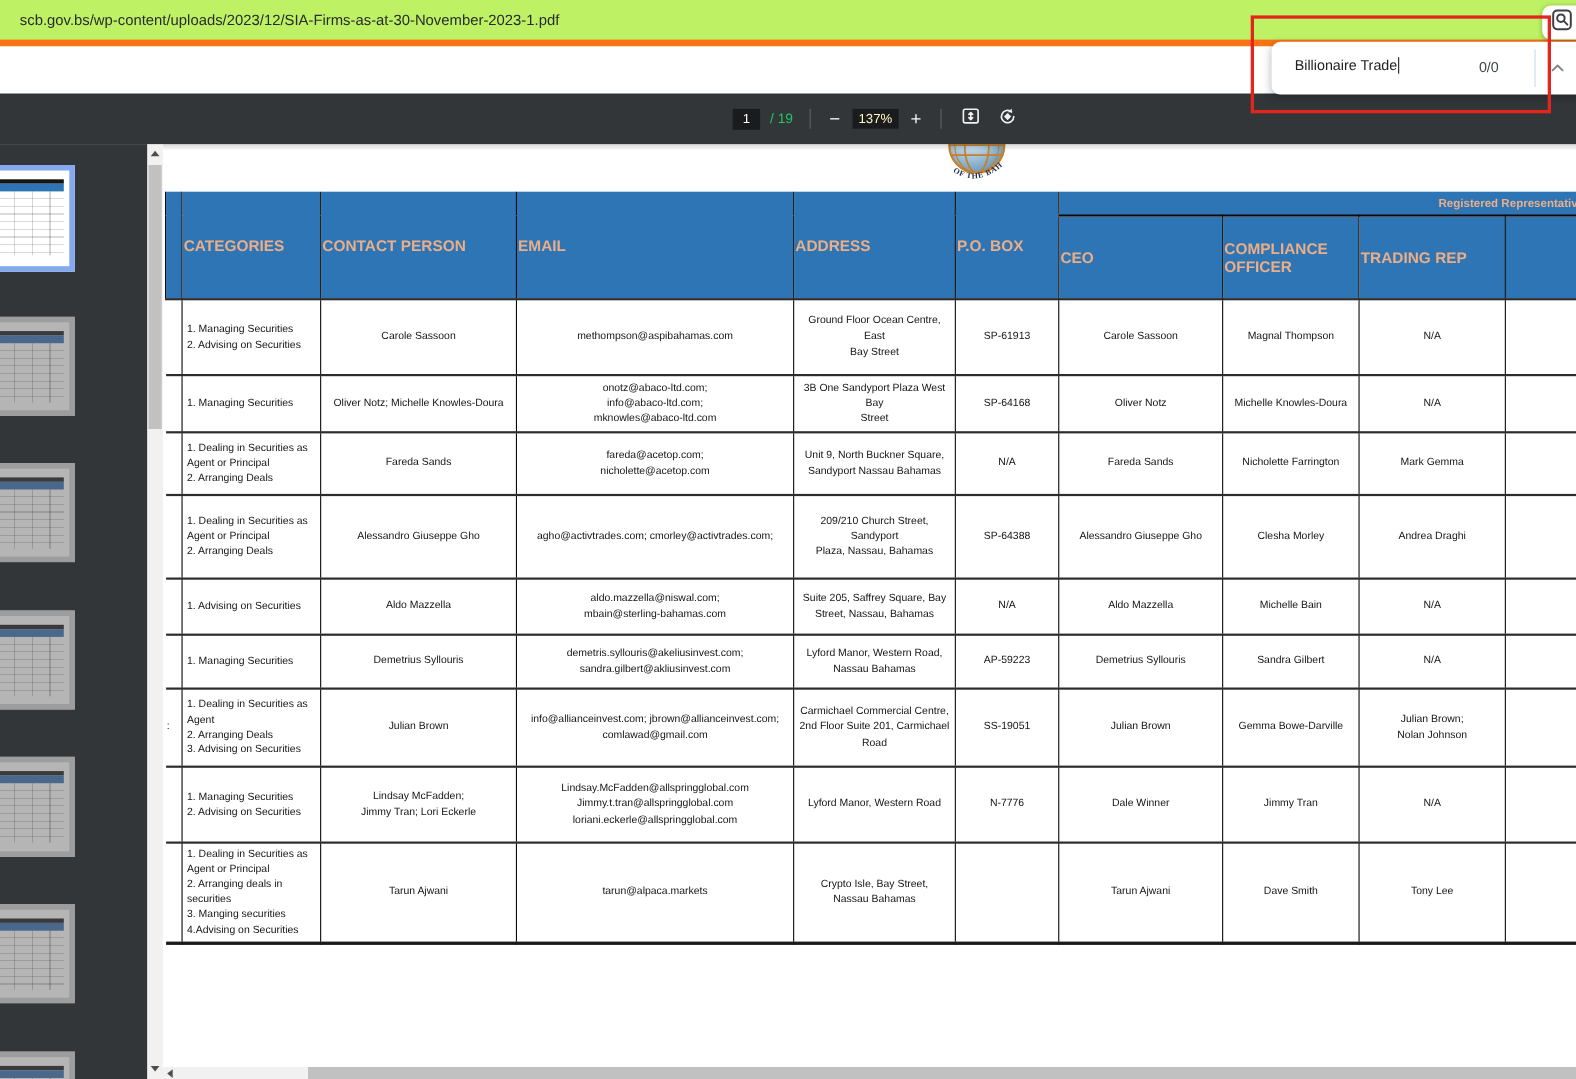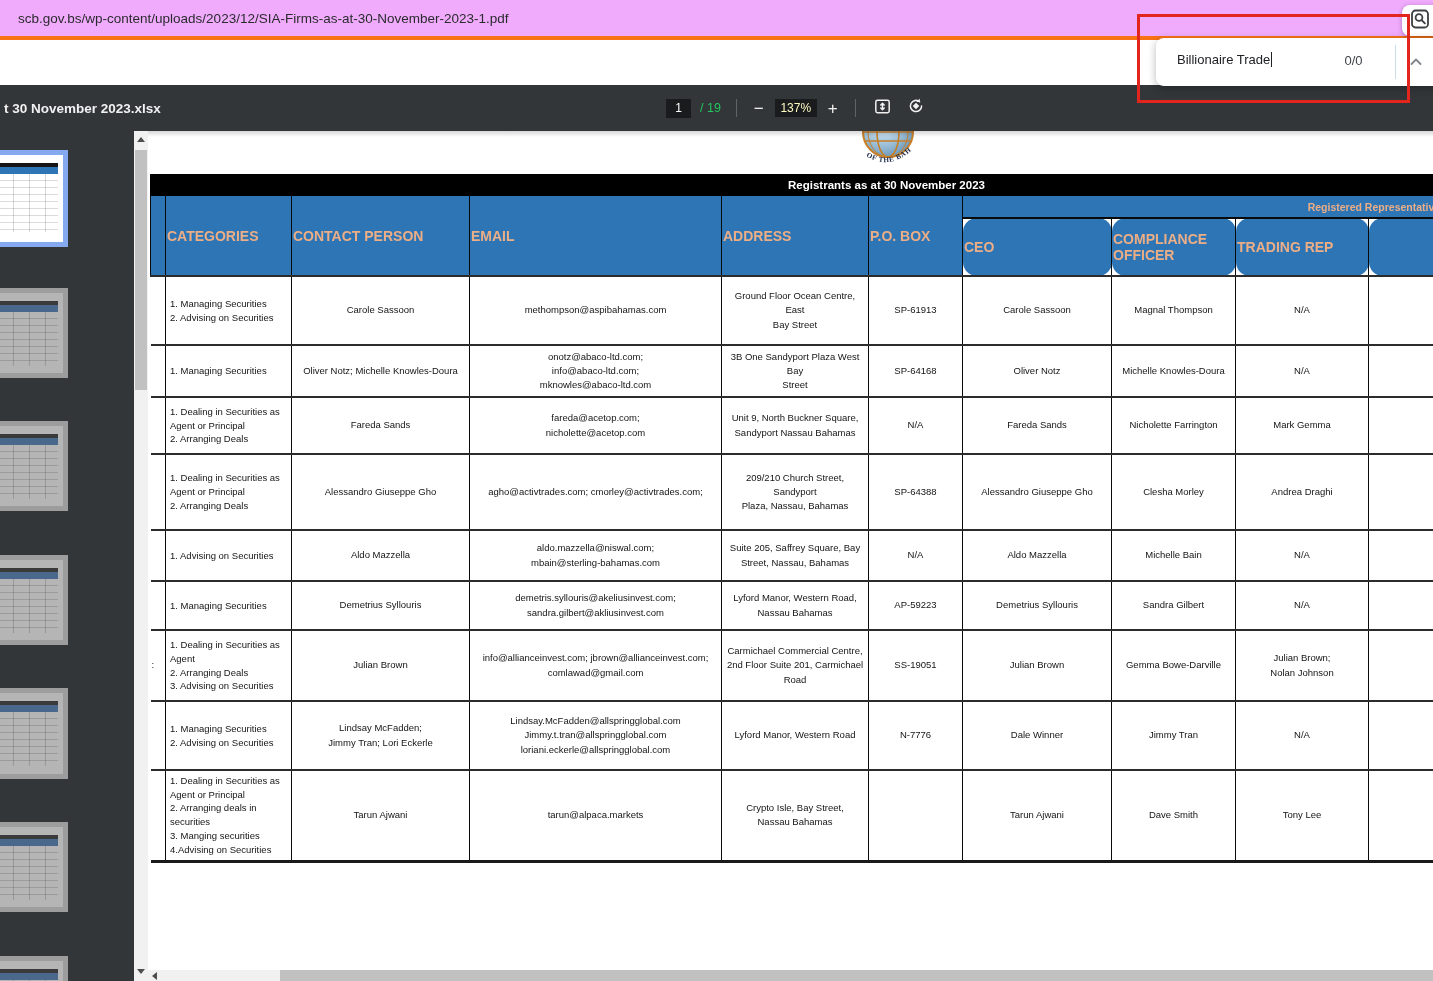--- a/index.html
+++ b/index.html
@@ -1,21 +1,21 @@
 <!DOCTYPE html>
 <html style="--header-blue: #2E75B6; --header-text: #EBAE86; --annotation-red: #E3261D; --toolbar-bg: #323639;"><head>
 <meta charset="utf-8">
 <style>
   html,body{margin:0;padding:0;}
   .app{position:relative;width:1433px;height:981px;overflow:hidden;background:#fff;
        font-family:"Liberation Sans",sans-serif;-webkit-font-smoothing:antialiased;}
 
   
-  .url-bar{position:absolute;left:0;top:0;width:1433px;height:36px;background:#f0abfc;
-           border-bottom:4px solid #f97316;display:flex;align-items:center;z-index:20;}
+  .url-bar{position:absolute;left:0;top:0;width:1433px;height:36px;background:#bef264;
+           border-bottom:6px solid #f97316;display:flex;align-items:center;z-index:20;}
   .url-text{margin-left:18px;font-size:13.5px;color:#2a2b2e;}
 
   
   .find-icon-btn{position:absolute;left:1402px;top:5px;width:42px;height:31px;background:#fff;
                  border-radius:8px;box-shadow:0 1px 5px rgba(0,0,0,.28);z-index:35;
                  display:flex;align-items:center;padding-left:7px;}
 
   
   .browser-gap{position:absolute;left:0;top:36px;width:1433px;height:49px;background:#fff;z-index:10;}
 
@@ -89,21 +89,21 @@
   .doc-title-bar{height:22px;background:#000;color:#fff;font-size:11.5px;font-weight:700;
                  line-height:22px;text-align:center;padding-left:190px;}
   table.reg{border-collapse:collapse;table-layout:fixed;width:1303px;}
   table.reg th,table.reg td{border-left:1px solid #0a0a0a;border-right:1px solid #0a0a0a;
                             overflow:hidden;box-sizing:border-box;}
   table.reg thead th{background:var(--header-blue,#2e75b6);color:var(--header-text,#ebae86);
                      font-size:14px;font-weight:700;text-align:left;vertical-align:middle;
                      border-bottom:1px solid #404040;}
   .h-row1 .group-th{height:22px;text-align:right;padding-right:7px;font-size:10.5px;
                     border-bottom:2px solid #0a0a0a;}
-  .h-row2 th{height:58px;border-radius:14px;}
+  .h-row2 th{height:76px;}
   table.reg tbody tr{border-top:2px solid #2c2c2c;}
   table.reg tbody tr:last-child{border-bottom:3px solid #1a1a1a;}
   table.reg tbody td{font-size:9.5px;color:#141414;text-align:center;vertical-align:middle;
                      white-space:pre-line;line-height:1.5;padding:2px 3px;background:#fff;}
   table.reg td.c-categories{text-align:left;padding-left:4px;line-height:1.45;}
   table.reg td.c-firm{border-left:none;text-align:left;padding-left:1px;}
 </style>
 </head>
 <body>
 
@@ -134,21 +134,20 @@
         <svg width="16" height="16" viewBox="0 0 16 16" fill="none">
           <path d="M3.5 10L8 5.5 12.5 10" stroke="#80868b" stroke-width="1.8" stroke-linecap="round" stroke-linejoin="round"></path>
         </svg>
       </span>
     </span>
   </div>
 
   <div class="annotation-box"></div>
 
   <div class="pdf-toolbar">
-    <span class="pdf-title">t 30 November 2023.xlsx</span>
     <div class="tb-center">
       <span class="page-box">1</span>
       <span class="page-total">/ 19</span>
       <span class="tb-sep"></span>
       <button class="tb-btn">−</button>
       <span class="zoom-box">137%</span>
       <button class="tb-btn">+</button>
       <span class="tb-sep"></span>
       <span class="tb-icon">
         <span>
@@ -245,21 +244,20 @@
         <path d="M4 19h48M3 28h50M4 37h48" stroke="#c77f28" stroke-width="1.6" fill="none"></path>
         <path d="M18 14c4-4 10-3 13 0s-2 7 2 9" stroke="#55779a" stroke-width="2.5" fill="none" opacity=".7"></path>
         <path id="arcT" d="M6 52 Q28 66 50 48" fill="none"></path>
         <text font-size="7.2" font-weight="bold" fill="#1b2a4a" letter-spacing="0.6" font-family="Liberation Serif, serif">
           <textPath href="#arcT">OF THE BAHAMAS</textPath>
         </text>
       </svg>
     </div>
 
     <div class="doc-table-wrap">
-      <div class="doc-title-bar">Registrants as at 30 November 2023</div>
       <table class="reg">
         <colgroup>
           <col style="width:15px">
             <col style="width:126px">
             <col style="width:178px">
           <col style="width:252px">
             <col style="width:147px">
             <col style="width:94px">
           <col style="width:149px">
             <col style="width:124px">

